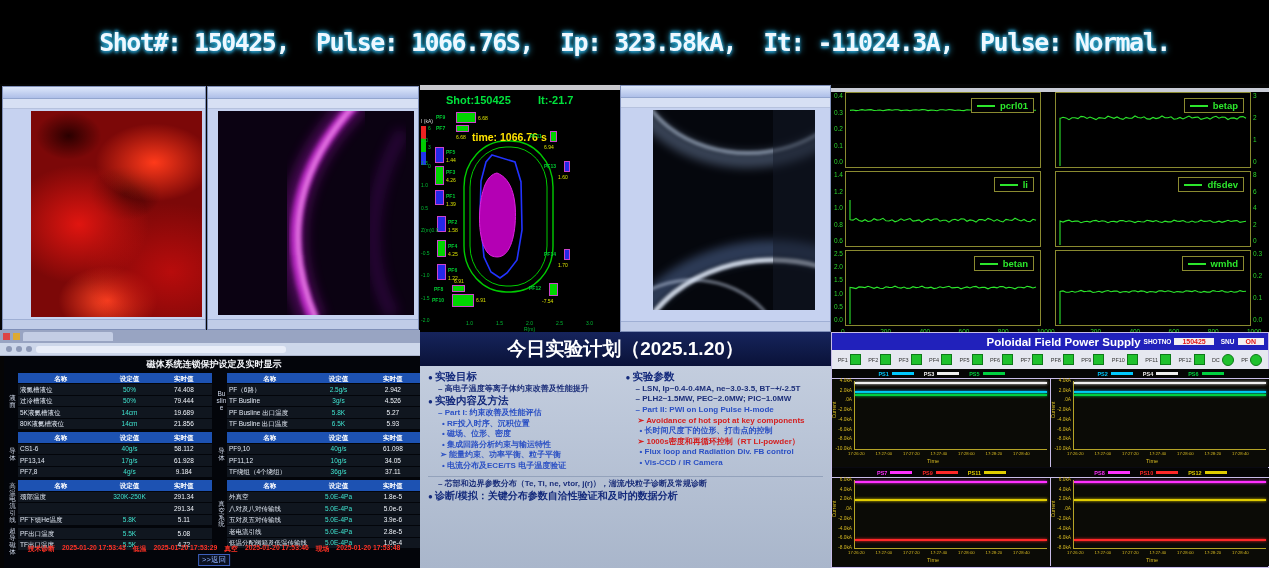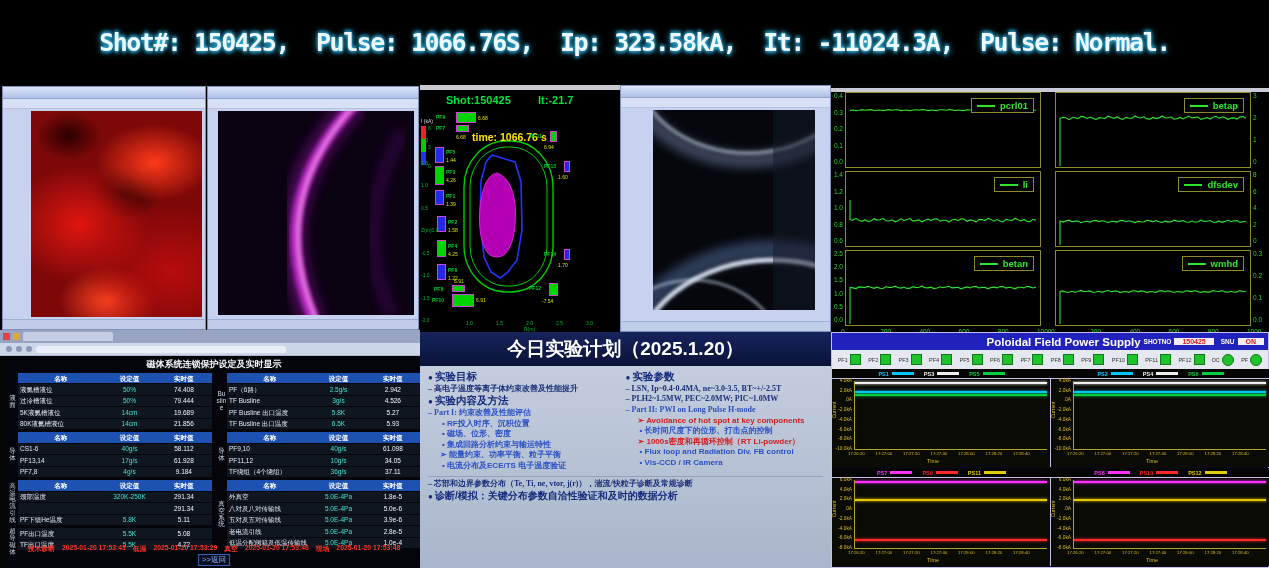--- a/index.html
+++ b/index.html
@@ -74,21 +74,21 @@
   
   .slide{position:absolute;left:420px;top:332px;width:411px;height:236px;box-sizing:border-box;}
   .slide .sttl{height:34px;background:linear-gradient(#16245c,#0a1238);display:flex;align-items:center;
         justify-content:center;color:#fff;font-weight:bold;font-size:19px;}
   .slide .sbody{height:202px;background:linear-gradient(#c3cdde,#a9b6cb);padding:4px 8px;box-sizing:border-box;}
   .scols{display:flex;}
   .scol{width:50%;}
   .sitem{line-height:1.32;}
   .sitem.h{font-size:10.5px;font-weight:bold;color:#142a7c;}
   .sitem.h::before{content:"● ";font-size:8px;}
-  .sitem.dash{font-size:8px;font-family:Liberation Serif, serif;}
+  .sitem.dash{font-size:8px;margin-left:10px;}
   .sitem.dash::before{content:"– ";}
   .sitem.dot{font-size:8px;margin-left:14px;}
   .sitem.dot::before{content:"• ";}
   .sitem.arrow{font-size:8px;margin-left:12px;}
   .sitem.arrow::before{content:"➢ ";}
   .c-navy{color:#1c2f7a;font-weight:bold;}
   .c-blue{color:#2b50c4;font-weight:bold;}
   .c-red{color:#d41e1e;font-weight:bold;}
   .sbottom{border-top:1px solid #93a2bb;margin-top:4px;padding-top:2px;}
   .sbottom .sitem.h{font-size:10px;}

